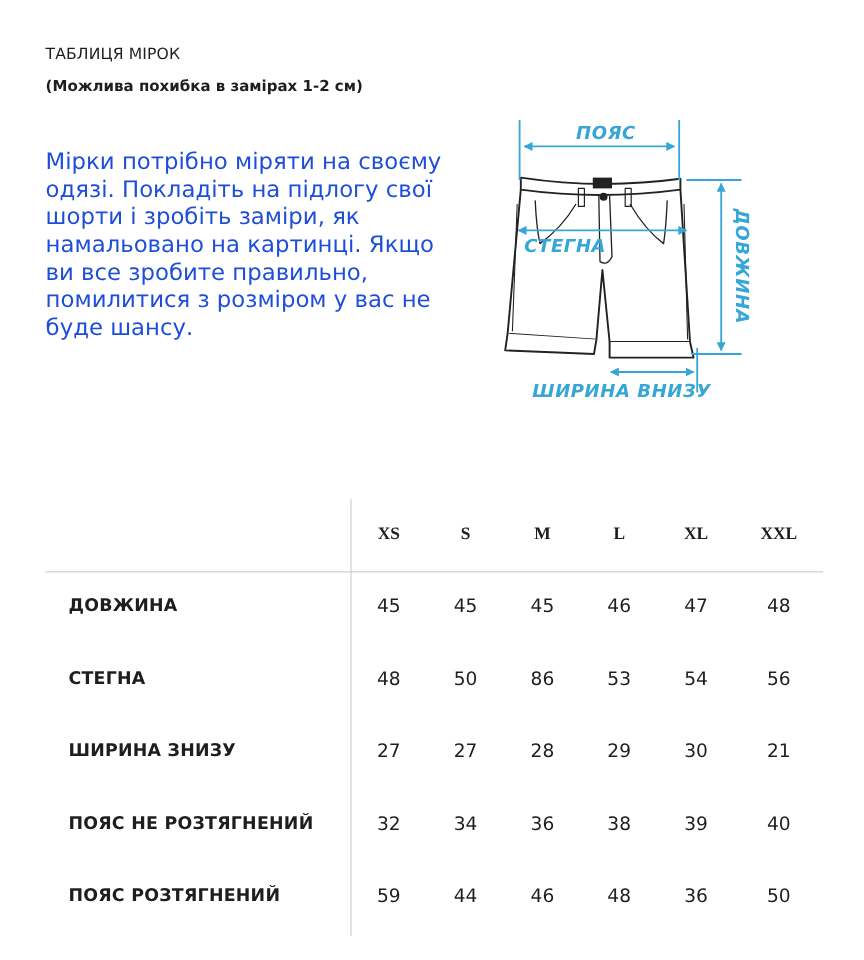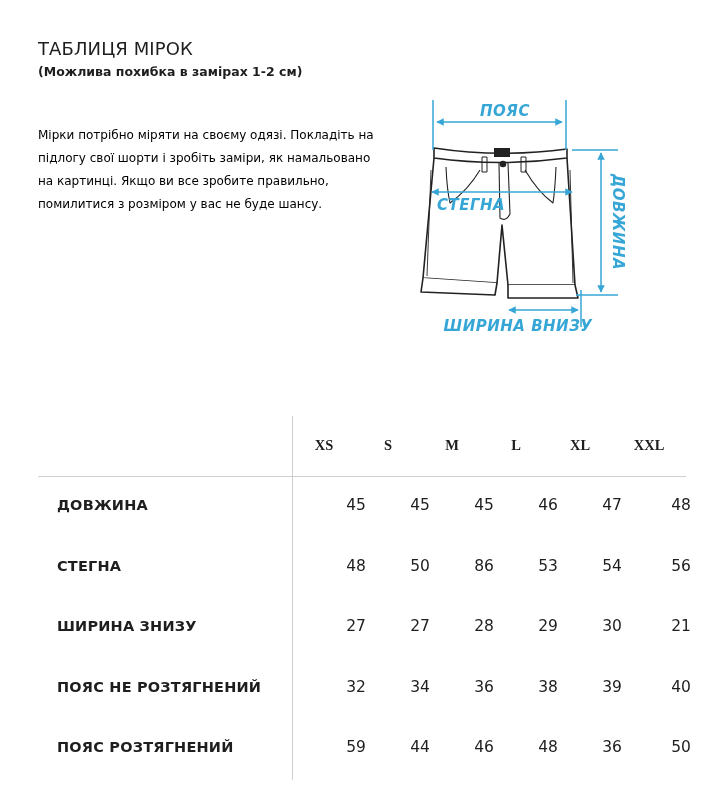--- a/index.html
+++ b/index.html
@@ -1,29 +1,29 @@
 <!DOCTYPE html>
 <html><head>
 <meta charset="utf-8">
 <style>
   html, body { margin: 0; padding: 0; background: #ffffff; }
   body { width: 720px; height: 800px; position: relative; overflow: hidden; font-family: "DejaVu Sans", "Liberation Sans", sans-serif; color: #1e1e1e; }
-  .title { position: absolute; left: 38px; top: 38px; font-size: 18px; letter-spacing: 0.1px; font-weight: normal; }
+  .title { position: absolute; left: 38px; top: 38px; font-size: 13px; letter-spacing: 0.1px; font-weight: normal; }
   .subtitle { position: absolute; left: 38px; top: 64px; font-size: 12.5px; font-weight: bold; }
-  .desc { position: absolute; left: 38px; top: 124px; width: 340px; font-size: 12px; line-height: 23px; color: #000000; }
+  .desc { position: absolute; left: 38px; top: 124px; width: 340px; font-size: 19px; line-height: 23px; color: #1d4ed8; }
   .illustration { position: absolute; left: 405px; top: 92px; width: 245px; height: 250px; font-style: italic; }
   .illustration svg { width: 100%; height: 100%; display: block; }
   .tlabel { font-family: "DejaVu Sans", "Liberation Sans", sans-serif; font-weight: bold; fill: #36a6d6; font-size: 15px; letter-spacing: 0.5px; }
 
   .vline { position: absolute; left: 292px; top: 416px; width: 1px; height: 364px; background: #cfcfcf; }
   .hline { position: absolute; left: 38px; top: 476px; width: 648px; height: 1px; background: #cfcfcf; }
 
   .size-head { position: absolute; top: 437px; font-size: 14.5px; font-weight: bold; color: #1e1e1e; width: 60px; text-align: center; font-family: Liberation Serif, serif; }
   .row-label { position: absolute; left: 57px; font-size: 14.5px; font-weight: bold; color: #1e1e1e; letter-spacing: 0.2px; }
-  .cell { position: absolute; font-size: 15.5px; color: #1e1e1e; width: 60px; text-align: center; margin-left: 32px; }
+  .cell { position: absolute; font-size: 15.5px; color: #1e1e1e; width: 60px; text-align: center; }
 </style>
 </head>
 <body>
 
 <div class="title">ТАБЛИЦЯ МІРОК</div>
 <div class="subtitle">(Можлива похибка в замірах 1-2 см)</div>
 <div class="desc">Мірки потрібно міряти на своєму одязі. Покладіть на підлогу свої шорти і зробіть заміри, як намальовано на картинці. Якщо ви все зробите правильно, помилитися з розміром у вас не буде шансу.</div>
 
 <div class="illustration">
   <svg viewBox="405 92 245 250" xmlns="http://www.w3.org/2000/svg">

